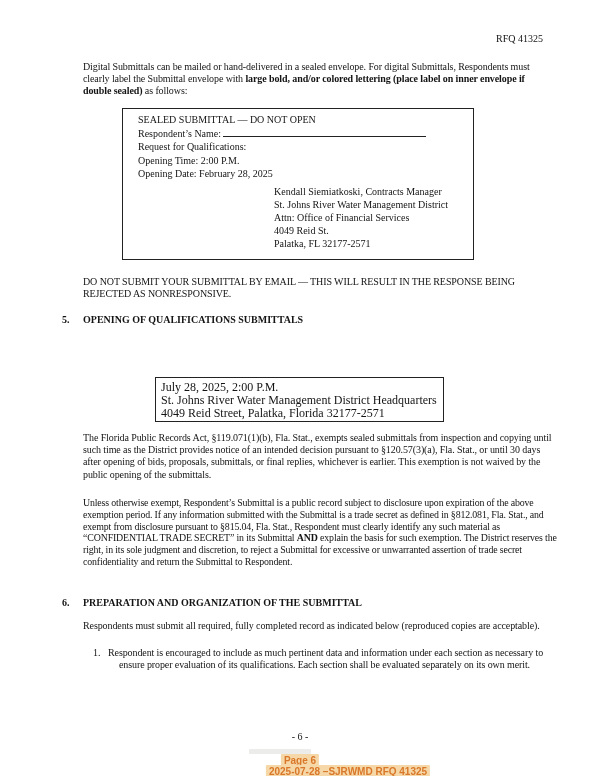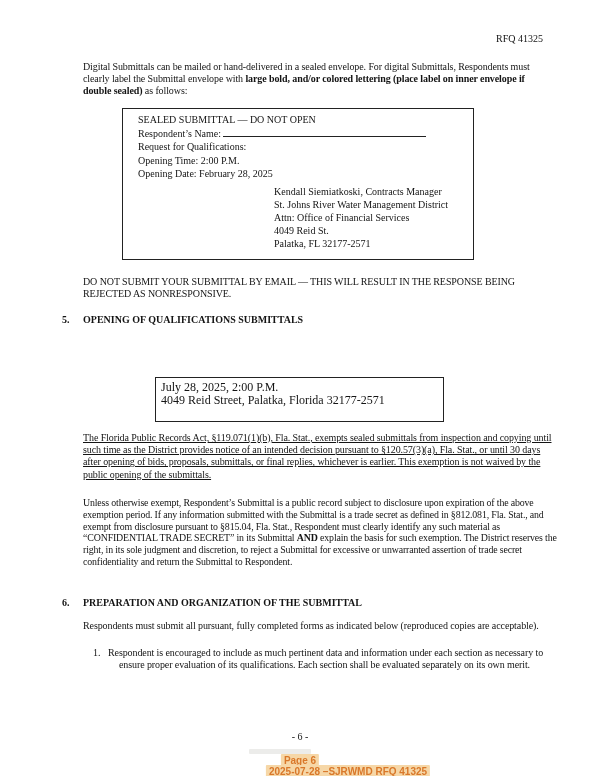--- a/index.html
+++ b/index.html
@@ -36,21 +36,21 @@
 
   .s5p1 { top:339px; left:83px; width:470px; }
 
   .info-box {
     position:absolute; top:377px; left:155px; width:289px; height:45px;
     border:1px solid #222; box-sizing:border-box; padding:3px 8px 3px 5px;
     font-size:12px; overflow:hidden;
   }
   .ib-line { line-height:12.8px; white-space:nowrap; }
 
-  .s5p2 { top:432px; left:83px; width:474px;text-decoration:underline; }
+  .s5p2 { top:432px; left:83px; width:474px; }
   .s5p3 { top:497px; left:83px; width:480px; font-size:9.9px; line-height:11.8px; letter-spacing:-0.15px; }
   .u { }
 
   .s6p1 { top:620px; left:83px; width:470px; }
 
   .item { position:absolute; top:647px; left:93px; width:462px; }
   .item-num { position:absolute; left:0; top:0; font-size:10px; line-height:12.2px; }
   .item-text { margin:0 0 16px 26px; text-indent:-11px; font-size:10px; line-height:12.2px; letter-spacing:-0.1px; }
 
   .footer-num { position:absolute; top:731px; left:0; width:600px; text-align:center; font-size:10px; }
@@ -87,30 +87,31 @@
     </div>
   </div>
 
   <p class="body warning">DO NOT SUBMIT YOUR SUBMITTAL BY EMAIL — THIS WILL RESULT IN THE RESPONSE BEING REJECTED AS NONRESPONSIVE.</p>
 
   <div class="sec-head sec-head-5"><span class="sec-num">5.</span><span>OPENING OF QUALIFICATIONS SUBMITTALS</span></div>
 
 
   <div class="info-box">
     <div class="ib-line">July 28, 2025, 2:00 P.M.</div>
+    <div class="ib-line">St. Johns River Water Management District Headquarters</div>
     <div class="ib-line">4049 Reid Street, Palatka, Florida 32177-2571</div>
   </div>
 
   <p class="body s5p2">The Florida Public Records Act, §119.071(1)(b), Fla. Stat., exempts sealed submittals from inspection and copying until such time as the District provides notice of an intended decision pursuant to §120.57(3)(a), Fla. Stat., or until 30 days after opening of bids, proposals, submittals, or final replies, whichever is earlier. This exemption is not waived by the public opening of the submittals.</p>
 
   <p class="body s5p3"><span>Unless otherwise exempt, Respondent’s Submittal is a public record subject to disclosure upon expiration of the above exemption period. If any information submitted with the Submittal is a trade secret as defined in §812.081, Fla. Stat., and exempt from disclosure pursuant to §815.04, Fla. Stat., Respondent must clearly identify any such material as “CONFIDENTIAL TRADE SECRET” in its Submittal </span><b class="u">AND</b><span> explain the basis for such exemption. The District reserves the right, in its sole judgment and discretion, to reject a Submittal for excessive or unwarranted assertion of trade secret confidentiality and return the Submittal to Respondent.</span></p>
 
   <div class="sec-head sec-head-6"><span class="sec-num">6.</span><span>PREPARATION AND ORGANIZATION OF THE SUBMITTAL</span></div>
 
-  <p class="body s6p1">Respondents must submit all pursuant, fully completed forms as indicated below (reproduced copies are acceptable).</p>
+  <p class="body s6p1">Respondents must submit all required, fully completed record as indicated below (reproduced copies are acceptable).</p>
 
   <div class="item">
     <span class="item-num">1.</span>
     <p class="item-text">Respondent is encouraged to include as much pertinent data and information under each section as necessary to ensure proper evaluation of its qualifications. Each section shall be evaluated separately on its own merit.</p>
   </div>
 
   <div class="footer-num">- 6 -</div>
   <div class="faint-bar"></div>
   <div class="badge badge-page" style="background: rgb(246, 215, 167); color: rgb(217, 120, 42);">Page 6</div>
   <div class="badge badge-doc" style="background: rgb(246, 215, 167); color: rgb(217, 120, 42);">2025-07-28 –SJRWMD RFQ 41325</div>

